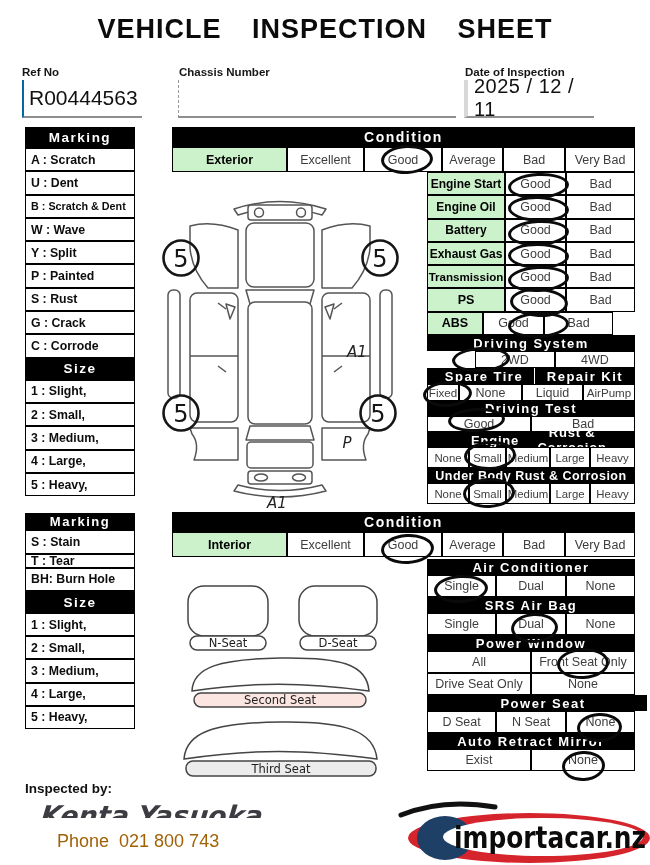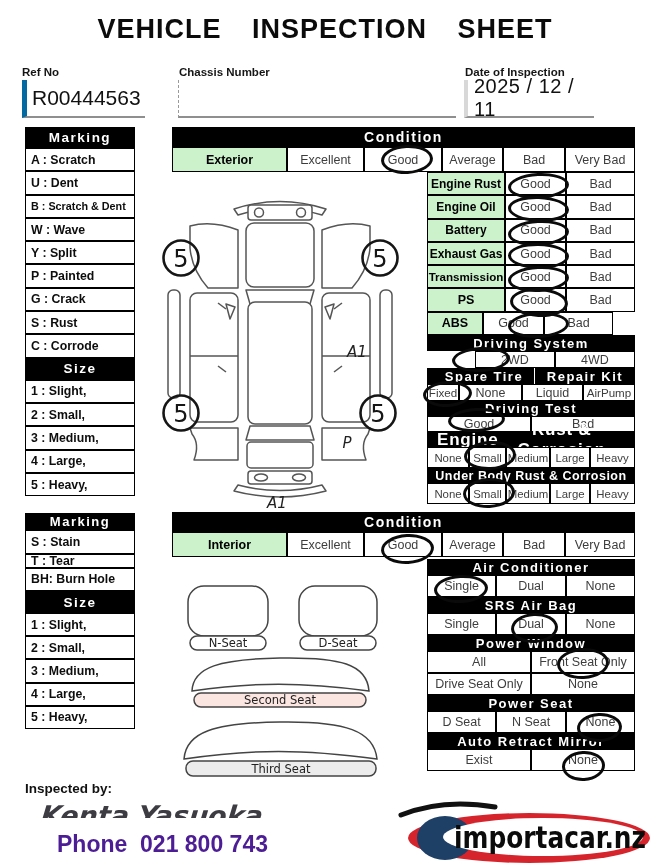--- a/index.html
+++ b/index.html
@@ -26,21 +26,21 @@
   .sigclip{overflow:hidden;}
 </style>
 </head>
 <body>
 
 <div class="sheet">
 
   <div class="abs title" style="top:14px;left:0;">VEHICLE INSPECTION SHEET</div>
 
   <div class="abs fldlab" style="left:22px;top:66px;">Ref No</div>
-  <div class="abs fldbox" style="left:22px;top:80px;width:118px;height:36px;border-left:5px solid #0369a1;">
+  <div class="abs fldbox" style="left:22px;top:80px;width:118px;height:36px;border-left:2px solid #0369a1;">
     <span style="font-size:21px;padding-left:5px;">R00444563</span>
   </div>
 
   <div class="abs fldlab" style="left:179px;top:66px;">Chassis Number</div>
   <div class="abs fldbox" style="left:178px;top:80px;width:277px;height:36px;border-left:1px dashed #9a9a9a;">
     <span style="font-size:20px;padding-left:5px;"></span>
   </div>
 
   <div class="abs fldlab" style="left:465px;top:66px;">Date of Inspection</div>
   <div class="abs fldbox" style="left:464px;top:80px;width:126px;height:36px;border-left:4px solid #d8d8d8;">
@@ -48,22 +48,22 @@
   </div>
 
   <div class="abs stack" style="left:25px;top:127px;width:110px;">
     <div class="bar" style="height:21px;font-size:13.5px;">Marking</div>
     <div class="legend-row" style="height:23.3px;">A : Scratch</div>
     <div class="legend-row" style="height:23.3px;">U : Dent</div>
     <div class="legend-row" style="height:23.3px;font-size:10.8px;">B : Scratch &amp; Dent</div>
     <div class="legend-row" style="height:23.3px;">W : Wave</div>
     <div class="legend-row" style="height:23.3px;">Y : Split</div>
     <div class="legend-row" style="height:23.3px;">P : Painted</div>
+    <div class="legend-row" style="height:23.3px;">S : Rust</div>
     <div class="legend-row" style="height:23.3px;">G : Crack</div>
-    <div class="legend-row" style="height:23.3px;">S : Rust</div>
     <div class="legend-row" style="height:23.3px;">C : Corrode</div>
     <div class="bar" style="height:22px;font-size:13.5px;">Size</div>
     <div class="legend-row" style="height:23.3px;">1 : Slight,</div>
     <div class="legend-row" style="height:23.3px;">2 : Small,</div>
     <div class="legend-row" style="height:23.3px;">3 : Medium,</div>
     <div class="legend-row" style="height:23.3px;">4 : Large,</div>
     <div class="legend-row" style="height:23.3px;">5 : Heavy,</div>
   </div>
 
   <div class="abs bar" style="left:172px;top:127px;width:463px;height:20px;font-size:14px;">Condition</div>
@@ -128,21 +128,21 @@
     </g>
     <g fill="#222" font-size="15" font-style="italic" text-anchor="middle">
       <text x="197" y="167">A1</text>
       <text x="187" y="258">P</text>
       <text x="117" y="318">A1</text>
     </g>
   </svg>
 
   <div class="abs stack" style="left:427px;top:172px;width:208px;">
     <div class="row" style="height:23.3px;">
-      <div class="c lab" style="width:78px;font-size:12px;">Engine Rust</div>
+      <div class="c lab" style="width:78px;font-size:12px;">Engine Start</div>
       <div class="c" style="width:61px;">Good</div>
       <div class="c" style="width:69px;">Bad</div>
     </div>
     <div class="row" style="height:23.3px;">
       <div class="c lab" style="width:78px;font-size:12px;">Engine Oil</div>
       <div class="c" style="width:61px;">Good</div>
       <div class="c" style="width:69px;">Bad</div>
     </div>
     <div class="row" style="height:23.3px;">
       <div class="c lab" style="width:78px;font-size:12px;">Battery</div>
@@ -187,21 +187,21 @@
     <div class="c" style="width:67px;">Liquid</div>
     <div class="c" style="width:57px;font-size:11.6px;">AirPump</div>
   </div>
 
   <div class="abs bar" style="left:427px;top:401px;width:208px;height:15px;font-size:13px;">Driving Test</div>
   <div class="abs row" style="left:427px;top:416px;width:208px;height:16px;">
     <div class="c" style="width:104px;">Good</div>
     <div class="c" style="width:104px;">Bad</div>
   </div>
 
-  <div class="abs bar erbar" style="left:427px;top:432px;width:208px;height:16px;font-size:17px;letter-spacing:.8px;">
+  <div class="abs bar erbar" style="left:427px;top:432px;width:208px;height:16px;font-size:13px;letter-spacing:.8px;padding-left:44px;">
     <span>Engine</span>
     <span>Rust &amp; Corrosion</span>
   </div>
   <div class="abs row" style="left:427px;top:447px;width:208px;height:21px;">
     <div class="c" style="width:42px;font-size:11.4px;">None</div>
     <div class="c" style="width:37px;font-size:11.4px;">Small</div>
     <div class="c" style="width:44px;font-size:11.4px;">Medium</div>
     <div class="c" style="width:40px;font-size:11.4px;">Large</div>
     <div class="c" style="width:45px;font-size:11.4px;">Heavy</div>
   </div>
@@ -274,21 +274,21 @@
   <div class="abs bar" style="left:427px;top:635px;width:208px;height:16px;font-size:13px;">Power Window</div>
   <div class="abs row" style="left:427px;top:651px;width:208px;height:22px;">
     <div class="c" style="width:104px;">All</div>
     <div class="c" style="width:104px;">Front Seat Only</div>
   </div>
   <div class="abs row" style="left:427px;top:673px;width:208px;height:22px;">
     <div class="c" style="width:104px;">Drive Seat Only</div>
     <div class="c" style="width:104px;">None</div>
   </div>
 
-  <div class="abs bar" style="left:427px;top:695px;width:208px;height:16px;font-size:13px;">Power Seat</div>
+  <div class="abs bar" style="left:427px;top:695px;width:208px;height:16px;font-size:13px;padding-left:12px;">Power Seat</div>
   <div class="abs row" style="left:427px;top:711px;width:208px;height:22px;">
     <div class="c" style="width:69px;">D Seat</div>
     <div class="c" style="width:70px;">N Seat</div>
     <div class="c" style="width:69px;">None</div>
   </div>
 
   <div class="abs bar" style="left:427px;top:733px;width:208px;height:16px;font-size:13px;">Auto Retract Mirror</div>
   <div class="abs row" style="left:427px;top:749px;width:208px;height:22px;">
     <div class="c" style="width:104px;">Exist</div>
     <div class="c" style="width:104px;">None</div>
@@ -313,21 +313,21 @@
   <div class="circ" style="left:557px;top:648px;width:46px;height:25px;"></div>
   <div class="circ" style="left:577px;top:713px;width:39px;height:23px;"></div>
   <div class="circ" style="left:562px;top:751px;width:37px;height:24px;"></div>
 
   <div class="abs" style="left:25px;top:781px;font-size:13.5px;font-weight:bold;">Inspected by:</div>
   <div class="abs sigclip" style="left:35px;top:797px;width:280px;height:21px;">
     <svg width="280" height="40" viewBox="0 0 280 40">
       <text x="8" y="28" font-family="DejaVu Serif" font-style="italic" font-weight="bold" font-size="27" fill="#3c3c42" transform="skewX(-6)">Kenta Yasuoka</text>
     </svg>
   </div>
-  <div class="abs" style="left:57px;top:831px;font-size:23px;color:#4c1d95;white-space:pre;font-weight:bold;">Phone  021 800 743</div>
+  <div class="abs" style="left:57px;top:831px;font-size:18px;color:#a16207;white-space:pre;">Phone  021 800 743</div>
 
   <div class="abs" style="left:393px;top:795px;">
     <svg width="257" height="70" viewBox="0 0 257 70">
       <ellipse cx="136" cy="43" rx="121" ry="25" fill="#d6242c"></ellipse>
       <ellipse cx="52" cy="43" rx="28" ry="22" fill="#1e3f66"></ellipse>
       <ellipse cx="150" cy="42" rx="100" ry="19" fill="#fff"></ellipse>
       <path d="M8,20 Q50,3 102,12" stroke="#111" stroke-width="5" fill="none" stroke-linecap="round"></path>
       <text x="157" y="53" text-anchor="middle" font-family="DejaVu Serif" font-weight="bold" font-size="30" textLength="192" lengthAdjust="spacingAndGlyphs" fill="#0b0b0b">importacar.nz</text>
     </svg>
   </div>

